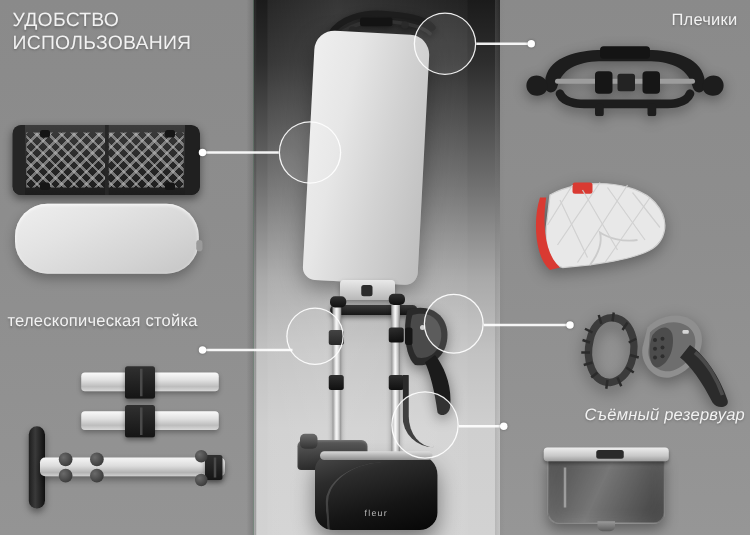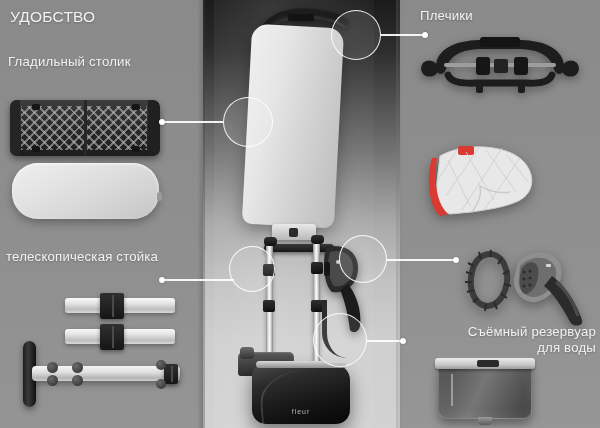--- a/index.html
+++ b/index.html
@@ -20,21 +20,21 @@
   .bg-vstripe{position:absolute;left:214px;top:0;width:160px;height:428px;
     background:linear-gradient(90deg,rgba(255,255,255,.05),rgba(255,255,255,.12) 35%,rgba(255,255,255,.03));
     pointer-events:none;}
 
   
   .txt{position:absolute;color:#f2f2f2;line-height:1.18;letter-spacing:.2px;
     text-shadow:0 1px 2px rgba(0,0,0,.25);}
   .heading{font-size:15.5px;}
   .label{font-size:13.2px;}
   .r{text-align:right;}
-  .c{text-align:left;}
+  .c{text-align:right;}
 
   
   .circ{position:absolute;border:1.6px solid rgba(255,255,255,.92);border-radius:50%;
     background:rgba(255,255,255,.10);box-sizing:border-box;}
   .lead{position:absolute;height:1.6px;background:rgba(255,255,255,.92);}
   .dot{position:absolute;width:6px;height:6px;border-radius:50%;background:#ffffff;
     box-shadow:0 0 2px rgba(0,0,0,.35);}
 
   
   .art{position:absolute;}
@@ -172,22 +172,22 @@
     <div style="position:absolute;left:240px;top:347px;width:14px;height:12px;border-radius:4px;background:linear-gradient(180deg,#6a6a6a,#333);"></div>
 
     <div class="base" style="left:252px;top:364px;width:98px;height:60px;">
       <div class="rim"></div>
       <div class="swoosh"></div>
       <div class="brand">fleur</div>
     </div>
   </div>
 
   <div class="txt heading" style="left:10px;top:8px;width:180px;">УДОБСТВО</div>
-
-  <div class="txt label" style="left:8px;top:54px;width:192px;">Гладильный столик</div>
+  <div class="txt heading" style="left:10px;top:26px;width:190px;">ИСПОЛЬЗОВАНИЯ</div>
+
 
   <div class="art board" style="left:10px;top:100px;width:150px;height:56px;">
     <div class="bandL"></div>
     <div class="mesh"></div>
     <div class="mid"></div>
     <div class="bandR"></div>
     <div class="clip" style="left:22px;top:4px;"></div>
     <div class="clip" style="left:22px;bottom:4px;"></div>
     <div class="clip" style="right:20px;top:4px;"></div>
     <div class="clip" style="right:20px;bottom:4px;"></div>
@@ -268,22 +268,21 @@
           <circle cx="62" cy="42" r="1.6"></circle>
             <circle cx="68" cy="41" r="1.6"></circle>
         </g>
         <path d="M90 32 C102 40 114 58 120 76 C122 82 112 84 108 78 C100 62 90 48 82 42Z" fill="#2b2b2b"></path>
         <path d="M94 38 C104 46 112 60 116 72" stroke="#4a4a4a" stroke-width="3" fill="none"></path>
         <rect x="84" y="20" width="5" height="3" rx="1" fill="#d6d6d6"></rect>
       </g>
     </svg>
   </div>
 
-  <div class="txt label r" style="left:396px;top:324px;width:200px;">Съёмный резервуар</div>
-  <div class="txt label r" style="left:396px;top:340px;width:200px;">для воды</div>
+  <div class="txt label r" style="left:396px;top:324px;width:200px;font-style:italic;">Съёмный резервуар</div>
   <div class="art tank" style="left:438px;top:365px;width:92px;height:52px;">
     <div class="lid"></div>
     <div class="seamv"></div>
     <div class="nozzle"></div>
   </div>
 
   <div class="circ" style="left:223px;top:97px;width:50px;height:50px;"></div>
   <div class="lead" style="left:162px;top:121px;width:61px;"></div>
   <div class="dot" style="left:159px;top:119px;"></div>
 

